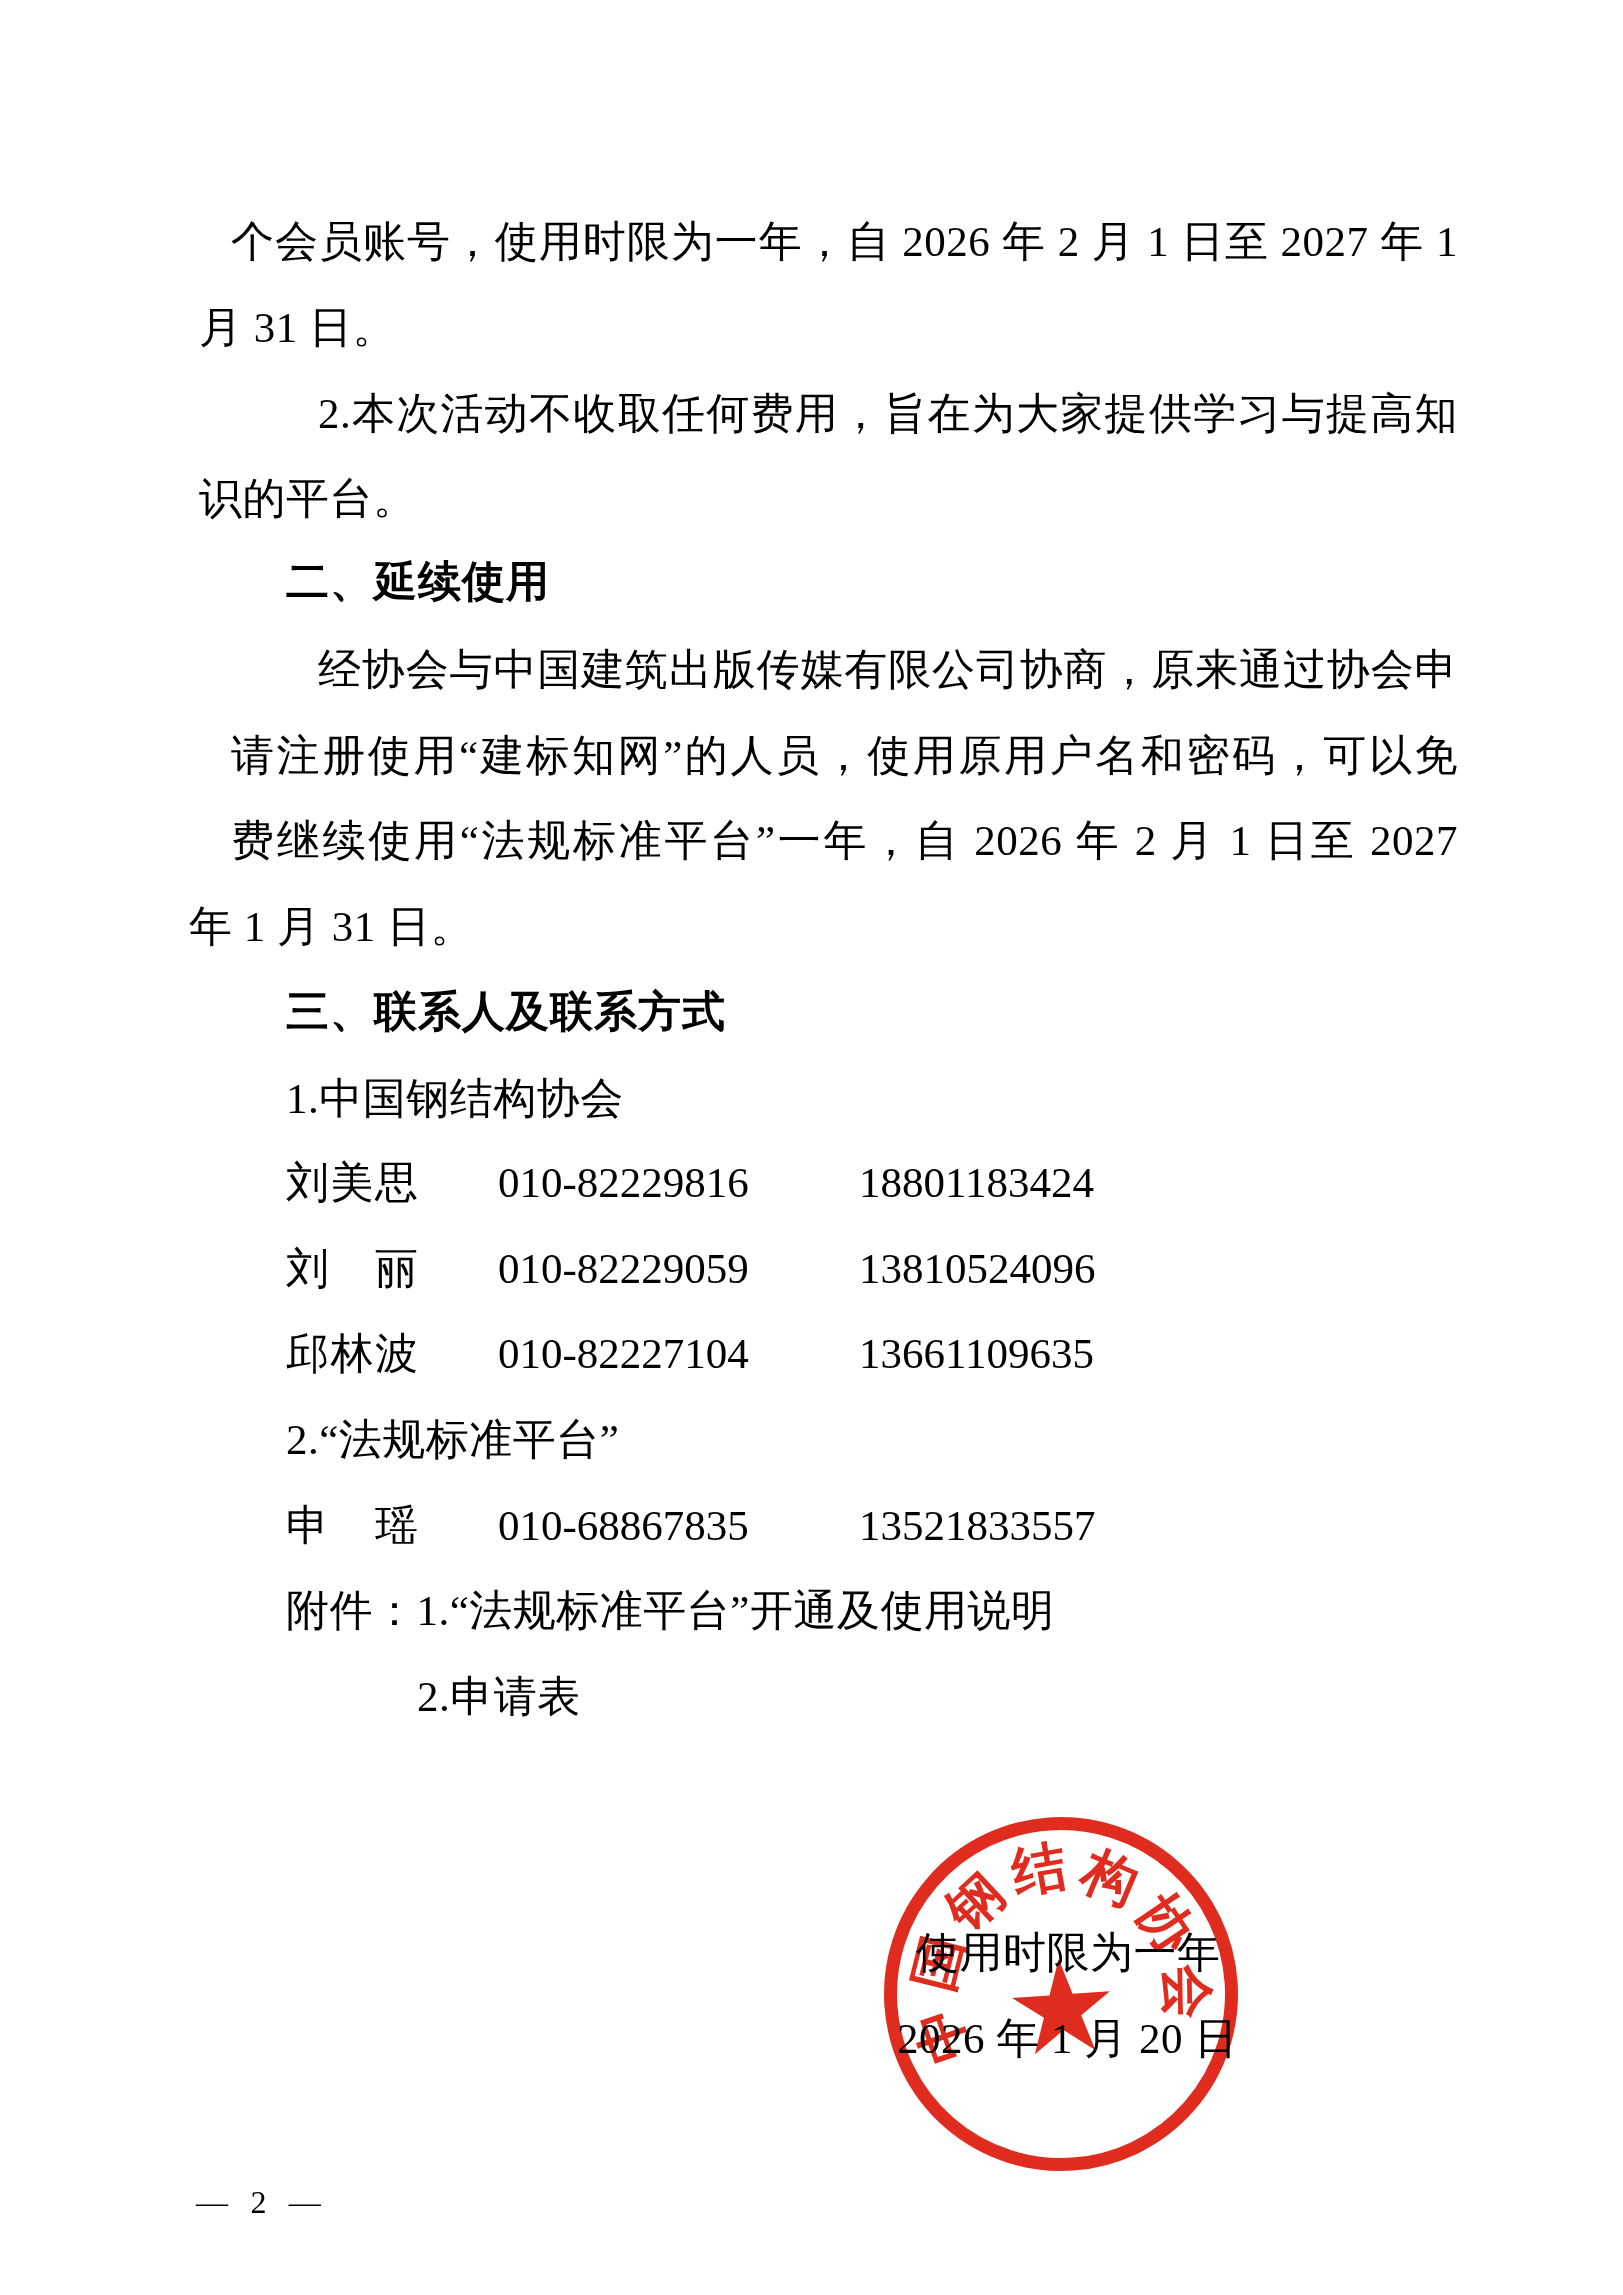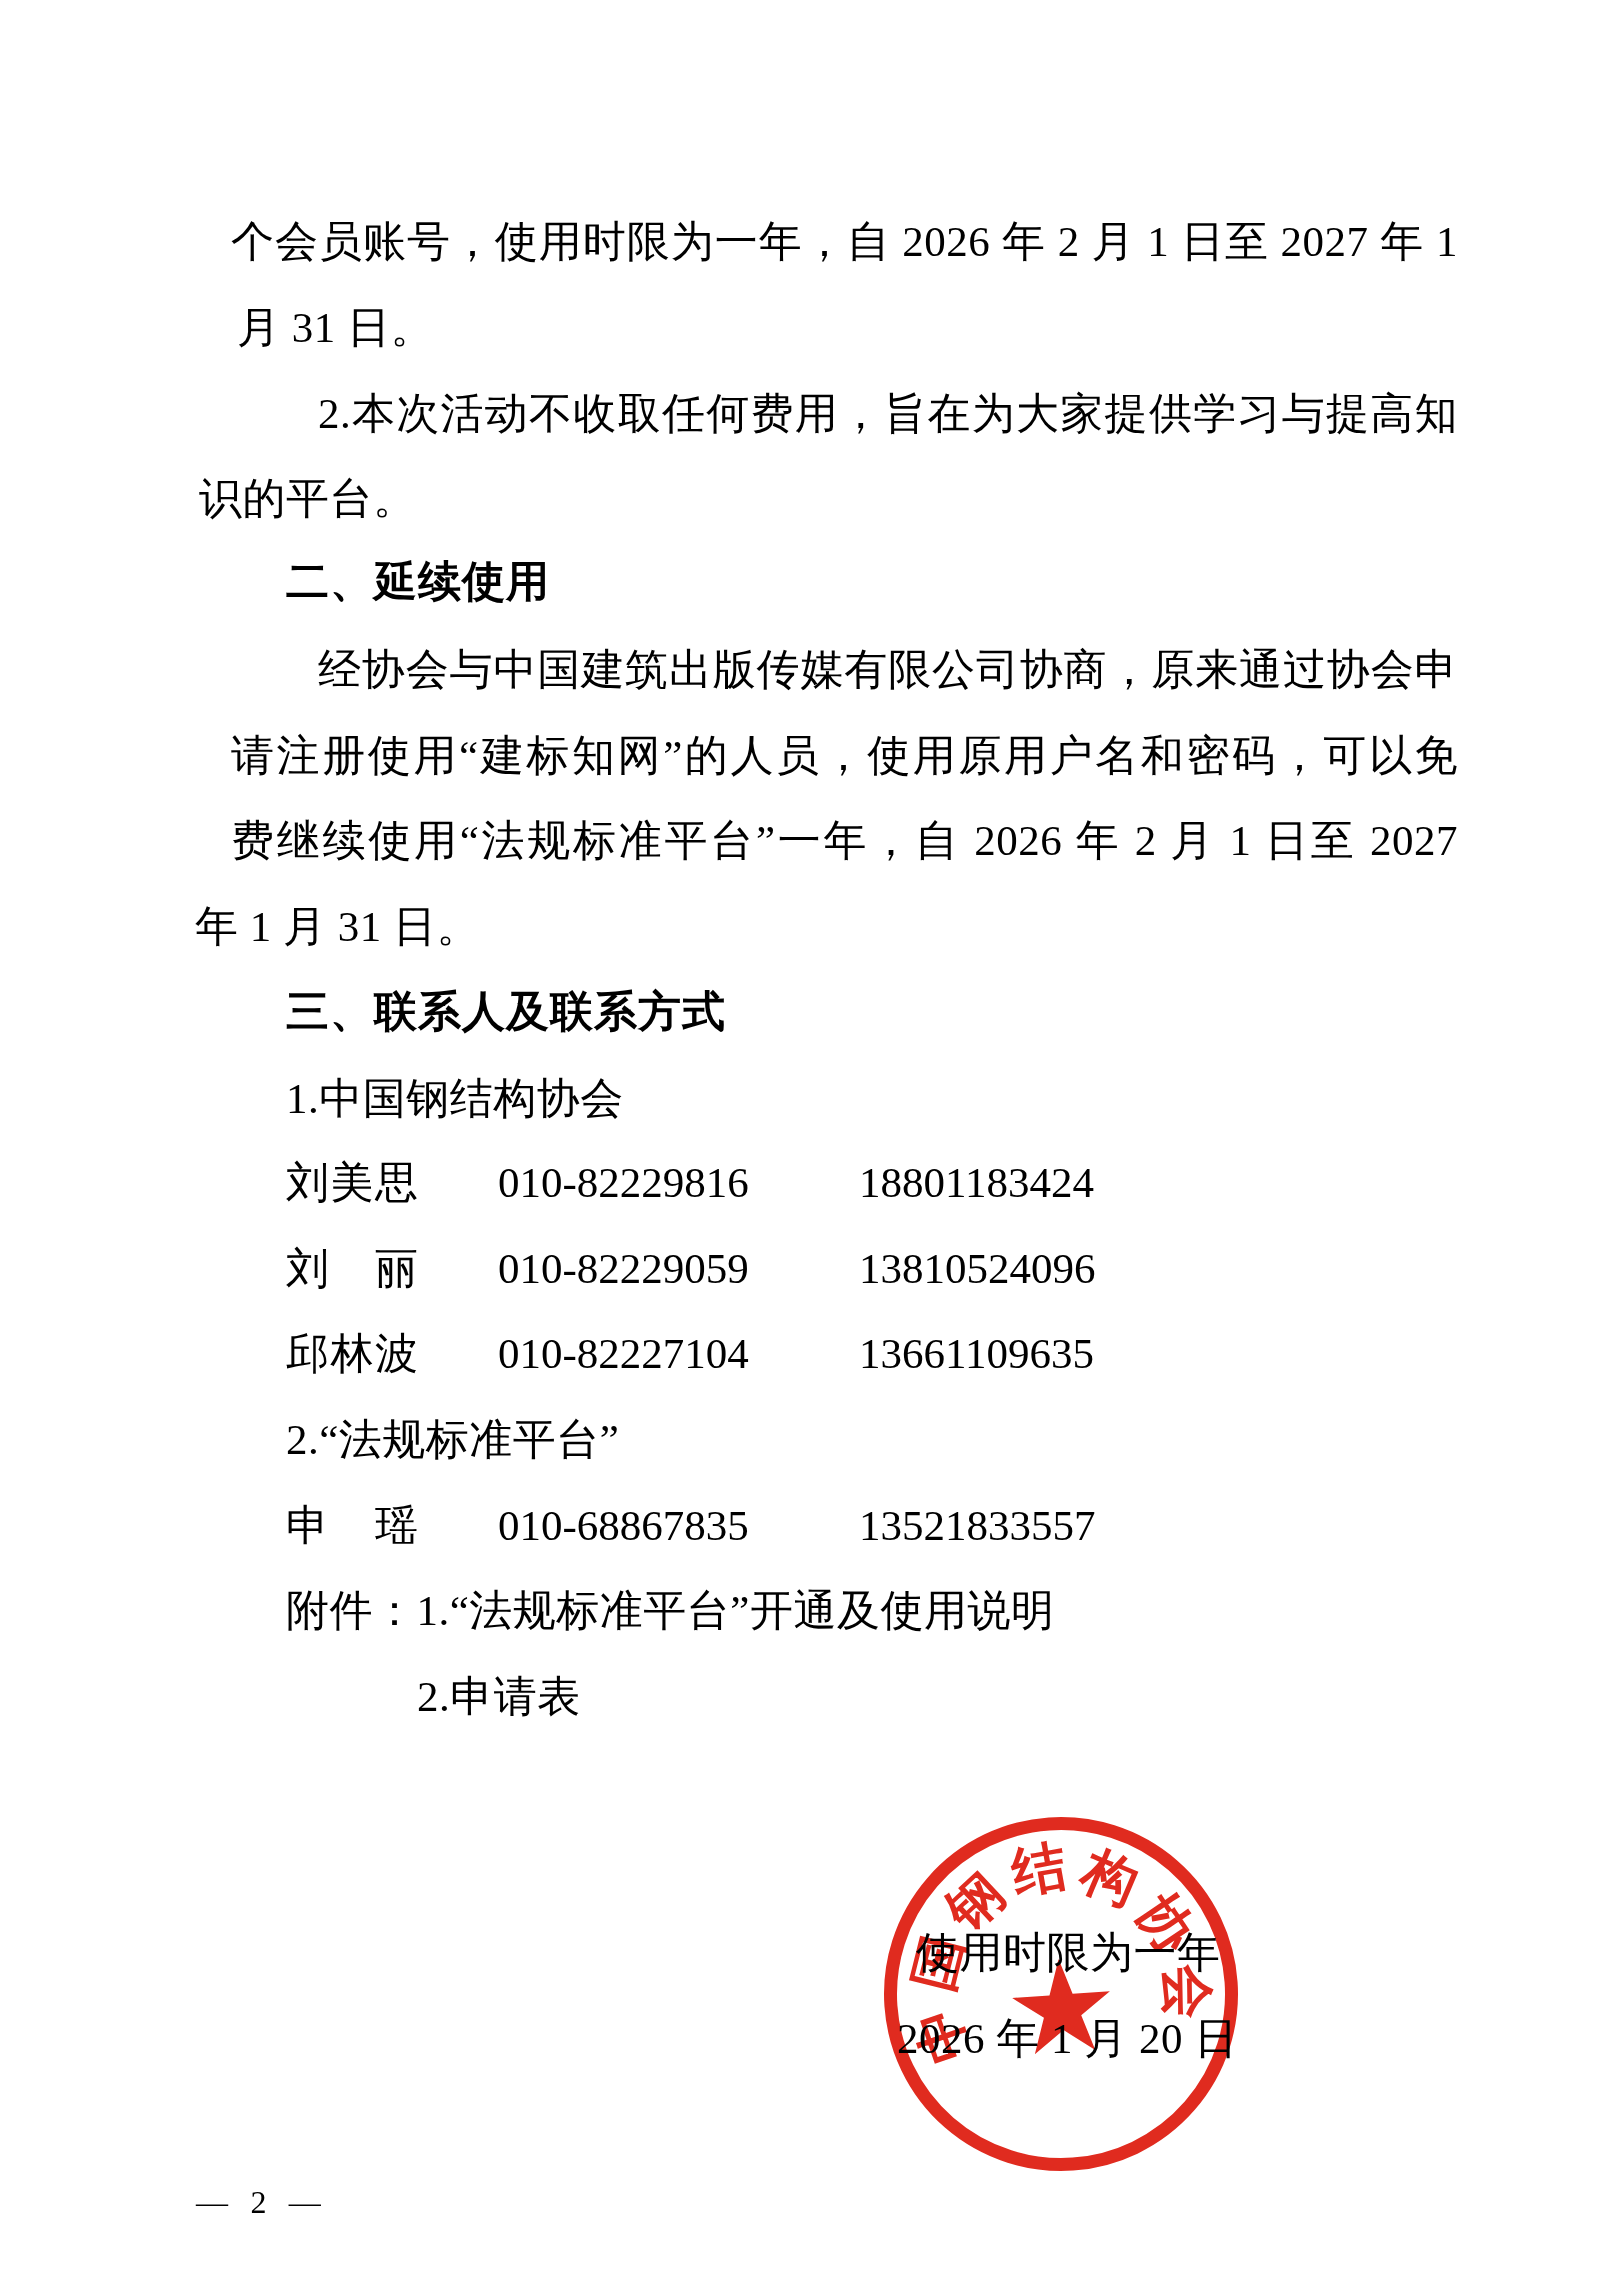--- a/index.html
+++ b/index.html
@@ -26,28 +26,28 @@
     text-justify:inter-character;
     margin-left:32px;
   }
   .hd{
     font-family:"Liberation Sans","DejaVu Sans",sans-serif;
     font-weight:700;
     letter-spacing:1px;
   }
   
   .l0{left:199px;top:217px;width:1227px;}
-  .l1{left:199px;top:303px;margin-left:38px;}
+  .l1{left:199px;top:303px;}
   .l2{left:286px;top:389px;width:1140px;}
   .l3{left:199px;top:474px;}
   .l4{left:286px;top:557px;}
   .l5{left:286px;top:645px;width:1140px;}
   .l6{left:199px;top:731px;width:1227px;}
   .l7{left:199px;top:816px;width:1227px;}
-  .l8{left:195px;top:902px;font-family:Liberation Serif, serif;}
+  .l8{left:189px;top:902px;font-family:Liberation Serif, serif;}
   .l9{left:286px;top:987px;}
   .l10{left:286px;top:1074px;}
   .row{position:absolute;left:286px;width:1074px;height:56px;}
   .r0{top:1158px;}
   .r1{top:1244px;}
   .r2{top:1329px;}
   .r3{top:1501px;text-decoration:underline;}
   .row span{position:absolute;font-size:43px;line-height:1.15;}
   .cname{left:0;width:132px;display:inline-block;text-align:justify;text-align-last:justify;}
   .cphone{left:212px;}

